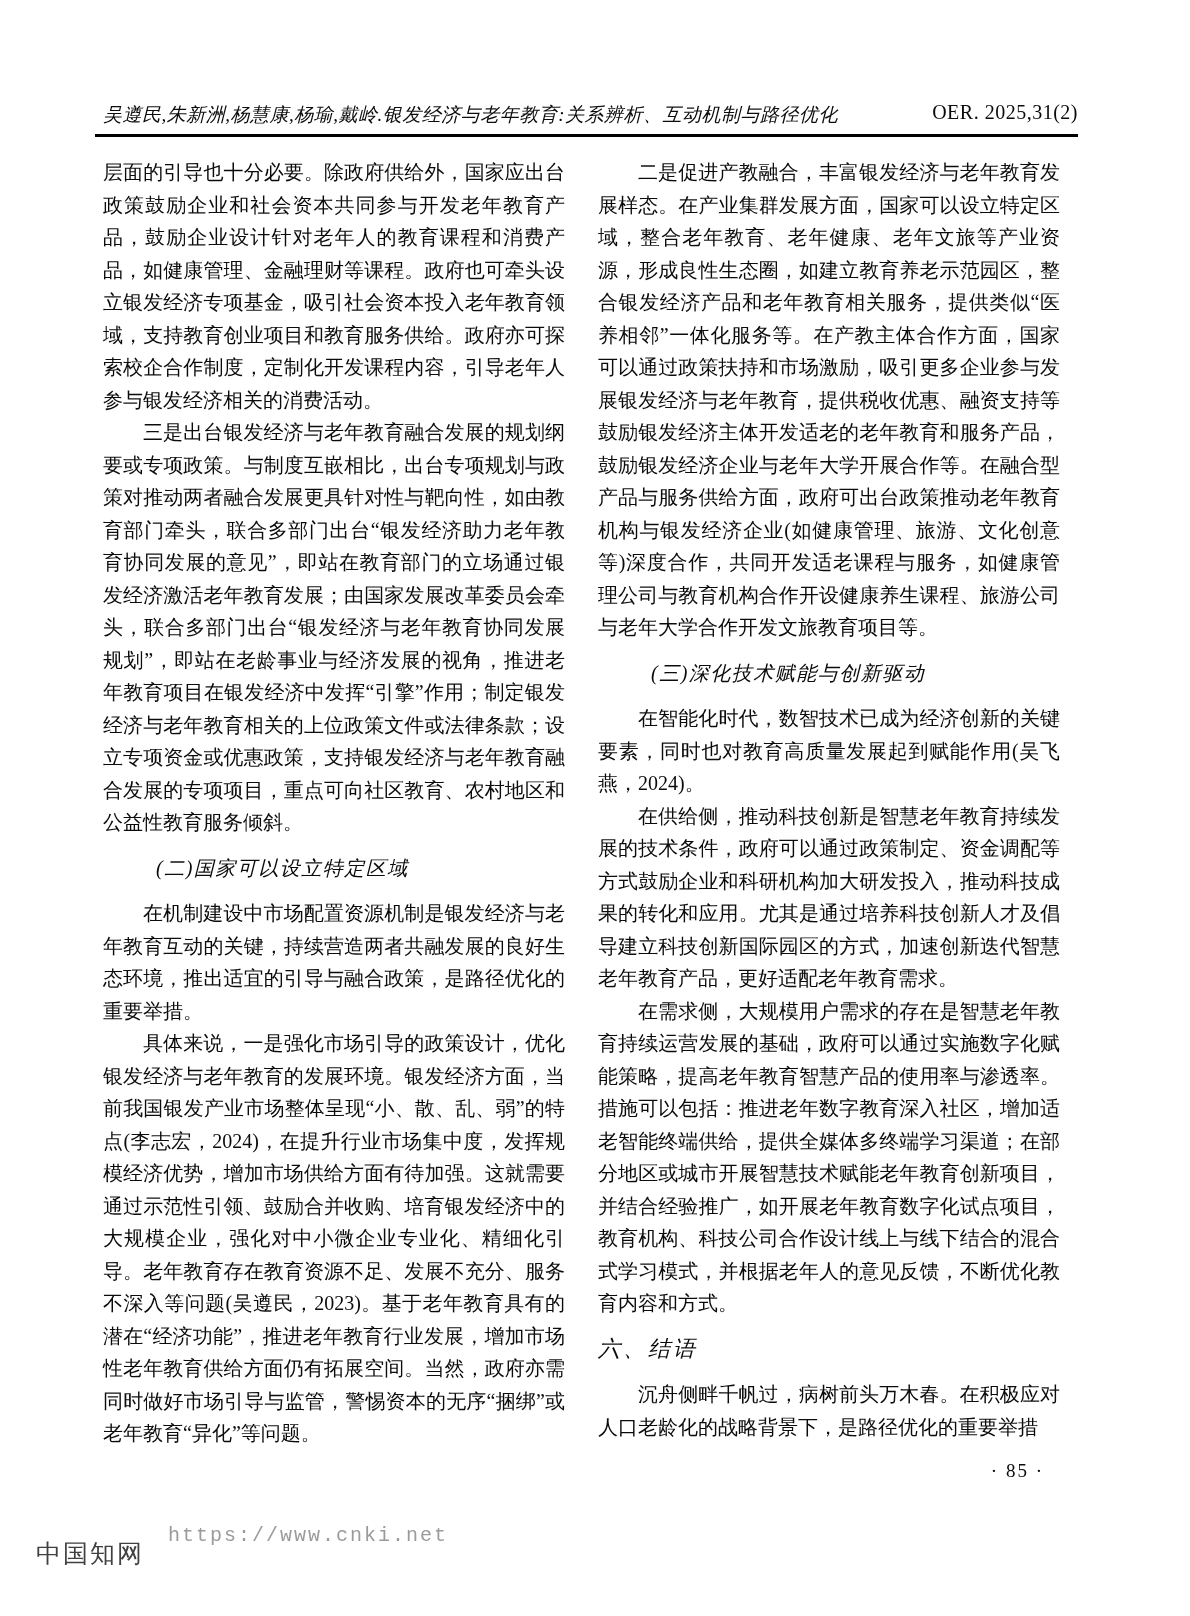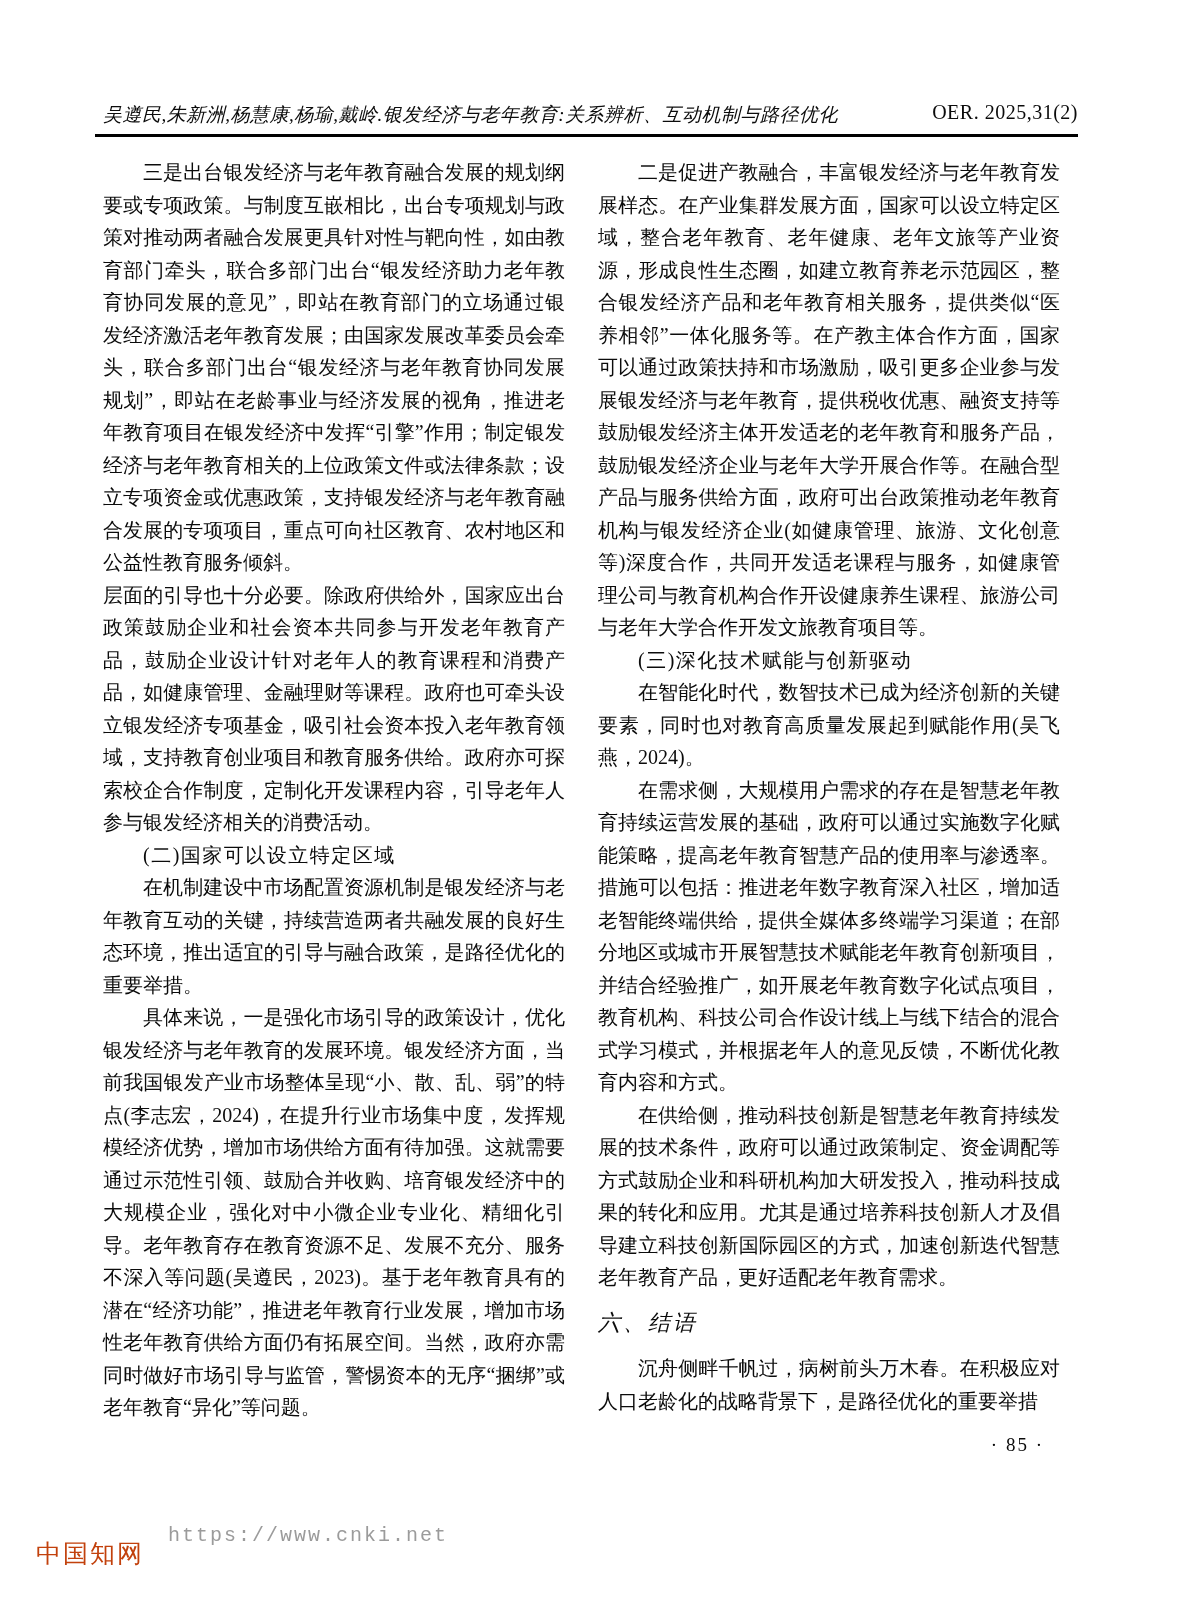--- a/index.html
+++ b/index.html
@@ -44,22 +44,23 @@
     font-size: 20px;
     line-height: 32.5px;
     text-align: justify;
     text-justify: inter-character;
   }
   .col-left  { left: 103px; }
   .col-right { left: 598px; }
   .para { margin: 0; text-indent: 2em; }
   .para-cont { text-indent: 0; }
   .subhead {
-    margin: 0;
+    margin: 13px;
     text-indent: 2em;
+    font-style: italic;
     letter-spacing: 1.5px;
   }
   .section-heading {
     margin: 13px 0;
     text-indent: 0;
     font-size: 22px;
     font-style: italic;
     letter-spacing: 3px;
   }
   .page-number {
@@ -68,21 +69,21 @@
     padding-right: 16px;
     font-size: 19px;
     letter-spacing: 2px;
     text-indent: 0;
   }
   .watermark-cn {
     position: absolute;
     left: 36px;
     top: 1537px;
     font-size: 25px;
-    color: #c2410c;
+    color: #404040;
     letter-spacing: 2px;
   }
   .watermark-url {
     position: absolute;
     left: 168px;
     top: 1524px;
     font-size: 20px;
     color: #9b9b9b;
     font-family: "Liberation Mono", "DejaVu Sans Mono", monospace;
     letter-spacing: 2px;
@@ -91,33 +92,33 @@
 </head>
 <body>
 
 <div class="page">
 
   <div class="header-citation">吴遵民,朱新洲,杨慧康,杨瑜,戴岭.银发经济与老年教育:关系辨析、互动机制与路径优化</div>
   <div class="header-journal">OER. 2025,31(2)</div>
   <div class="header-rule"></div>
 
   <div class="col col-left">
+    <p class="para para-cont">层面的引导也十分必要。除政府供给外，国家应出台政策鼓励企业和社会资本共同参与开发老年教育产品，鼓励企业设计针对老年人的教育课程和消费产品，如健康管理、金融理财等课程。政府也可牵头设立银发经济专项基金，吸引社会资本投入老年教育领域，支持教育创业项目和教育服务供给。政府亦可探索校企合作制度，定制化开发课程内容，引导老年人参与银发经济相关的消费活动。</p>
     <p class="para">三是出台银发经济与老年教育融合发展的规划纲要或专项政策。与制度互嵌相比，出台专项规划与政策对推动两者融合发展更具针对性与靶向性，如由教育部门牵头，联合多部门出台“银发经济助力老年教育协同发展的意见”，即站在教育部门的立场通过银发经济激活老年教育发展；由国家发展改革委员会牵头，联合多部门出台“银发经济与老年教育协同发展规划”，即站在老龄事业与经济发展的视角，推进老年教育项目在银发经济中发挥“引擎”作用；制定银发经济与老年教育相关的上位政策文件或法律条款；设立专项资金或优惠政策，支持银发经济与老年教育融合发展的专项项目，重点可向社区教育、农村地区和公益性教育服务倾斜。</p>
-    <p class="para para-cont">层面的引导也十分必要。除政府供给外，国家应出台政策鼓励企业和社会资本共同参与开发老年教育产品，鼓励企业设计针对老年人的教育课程和消费产品，如健康管理、金融理财等课程。政府也可牵头设立银发经济专项基金，吸引社会资本投入老年教育领域，支持教育创业项目和教育服务供给。政府亦可探索校企合作制度，定制化开发课程内容，引导老年人参与银发经济相关的消费活动。</p>
     <p class="subhead">(二)国家可以设立特定区域</p>
     <p class="para">在机制建设中市场配置资源机制是银发经济与老年教育互动的关键，持续营造两者共融发展的良好生态环境，推出适宜的引导与融合政策，是路径优化的重要举措。</p>
     <p class="para">具体来说，一是强化市场引导的政策设计，优化银发经济与老年教育的发展环境。银发经济方面，当前我国银发产业市场整体呈现“小、散、乱、弱”的特点(李志宏，2024)，在提升行业市场集中度，发挥规模经济优势，增加市场供给方面有待加强。这就需要通过示范性引领、鼓励合并收购、培育银发经济中的大规模企业，强化对中小微企业专业化、精细化引导。老年教育存在教育资源不足、发展不充分、服务不深入等问题(吴遵民，2023)。基于老年教育具有的潜在“经济功能”，推进老年教育行业发展，增加市场性老年教育供给方面仍有拓展空间。当然，政府亦需同时做好市场引导与监管，警惕资本的无序“捆绑”或老年教育“异化”等问题。</p>
   </div>
 
   <div class="col col-right">
     <p class="para">二是促进产教融合，丰富银发经济与老年教育发展样态。在产业集群发展方面，国家可以设立特定区域，整合老年教育、老年健康、老年文旅等产业资源，形成良性生态圈，如建立教育养老示范园区，整合银发经济产品和老年教育相关服务，提供类似“医养相邻”一体化服务等。在产教主体合作方面，国家可以通过政策扶持和市场激励，吸引更多企业参与发展银发经济与老年教育，提供税收优惠、融资支持等鼓励银发经济主体开发适老的老年教育和服务产品，鼓励银发经济企业与老年大学开展合作等。在融合型产品与服务供给方面，政府可出台政策推动老年教育机构与银发经济企业(如健康管理、旅游、文化创意等)深度合作，共同开发适老课程与服务，如健康管理公司与教育机构合作开设健康养生课程、旅游公司与老年大学合作开发文旅教育项目等。</p>
     <p class="subhead">(三)深化技术赋能与创新驱动</p>
     <p class="para">在智能化时代，数智技术已成为经济创新的关键要素，同时也对教育高质量发展起到赋能作用(吴飞燕，2024)。</p>
+    <p class="para">在供给侧，推动科技创新是智慧老年教育持续发展的技术条件，政府可以通过政策制定、资金调配等方式鼓励企业和科研机构加大研发投入，推动科技成果的转化和应用。尤其是通过培养科技创新人才及倡导建立科技创新国际园区的方式，加速创新迭代智慧老年教育产品，更好适配老年教育需求。</p>
     <p class="para">在需求侧，大规模用户需求的存在是智慧老年教育持续运营发展的基础，政府可以通过实施数字化赋能策略，提高老年教育智慧产品的使用率与渗透率。措施可以包括：推进老年数字教育深入社区，增加适老智能终端供给，提供全媒体多终端学习渠道；在部分地区或城市开展智慧技术赋能老年教育创新项目，并结合经验推广，如开展老年教育数字化试点项目，教育机构、科技公司合作设计线上与线下结合的混合式学习模式，并根据老年人的意见反馈，不断优化教育内容和方式。</p>
-    <p class="para">在供给侧，推动科技创新是智慧老年教育持续发展的技术条件，政府可以通过政策制定、资金调配等方式鼓励企业和科研机构加大研发投入，推动科技成果的转化和应用。尤其是通过培养科技创新人才及倡导建立科技创新国际园区的方式，加速创新迭代智慧老年教育产品，更好适配老年教育需求。</p>
     <p class="section-heading">六、结语</p>
     <p class="para">沉舟侧畔千帆过，病树前头万木春。在积极应对人口老龄化的战略背景下，是路径优化的重要举措</p>
     <p class="page-number">· 85 ·</p>
   </div>
 
   <div class="watermark-cn">中国知网</div>
   <div class="watermark-url">https://www.cnki.net</div>
 
 </div>
 

